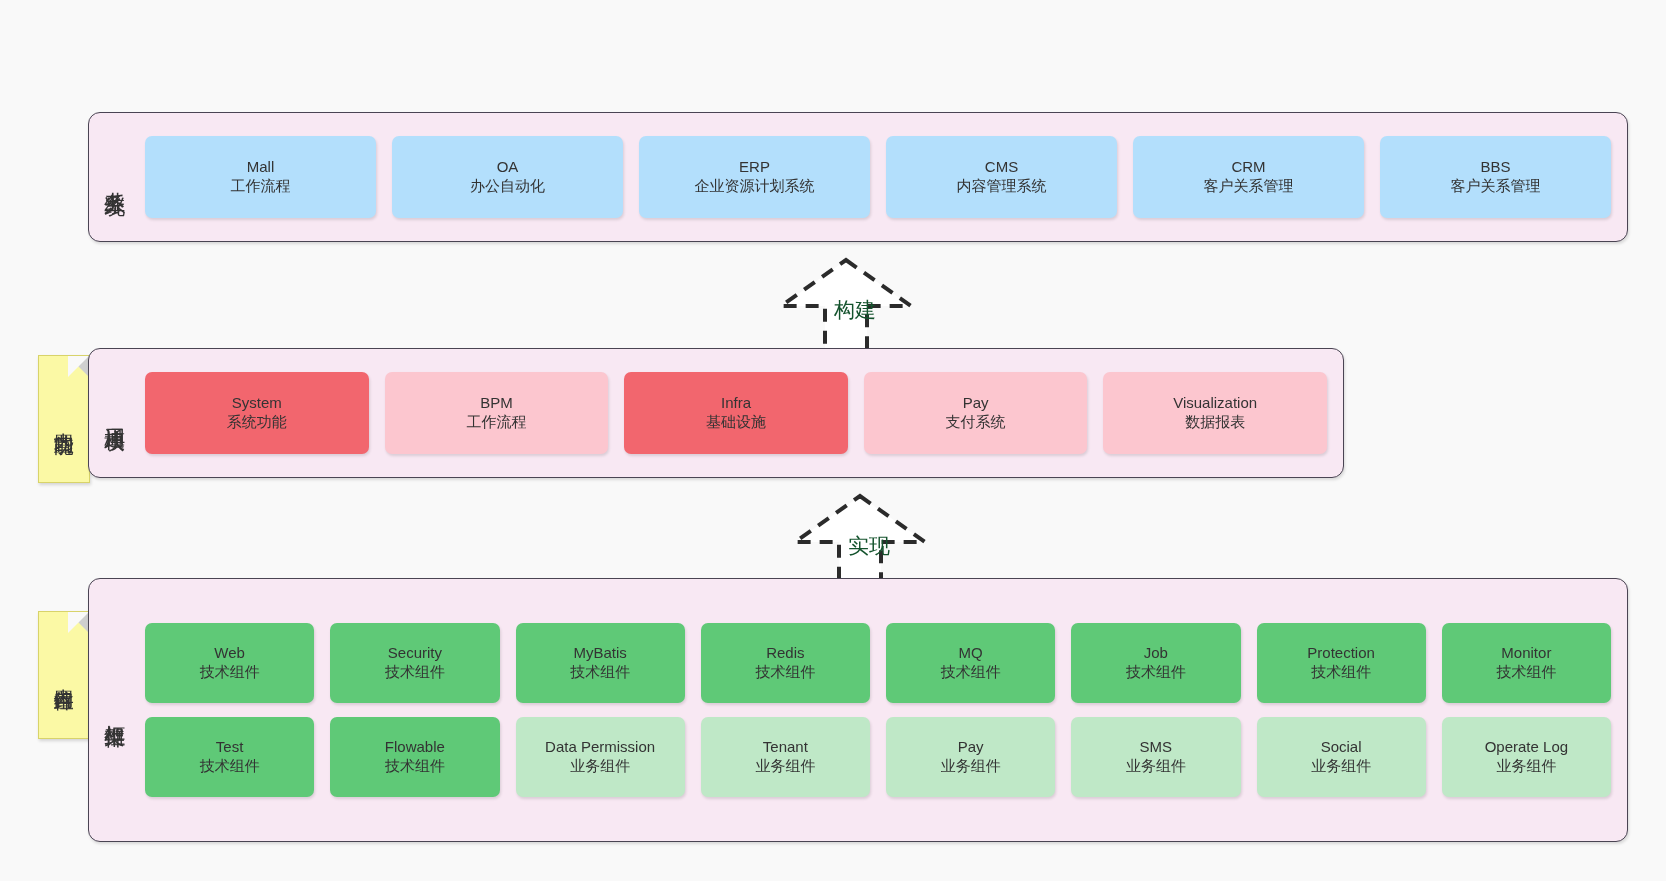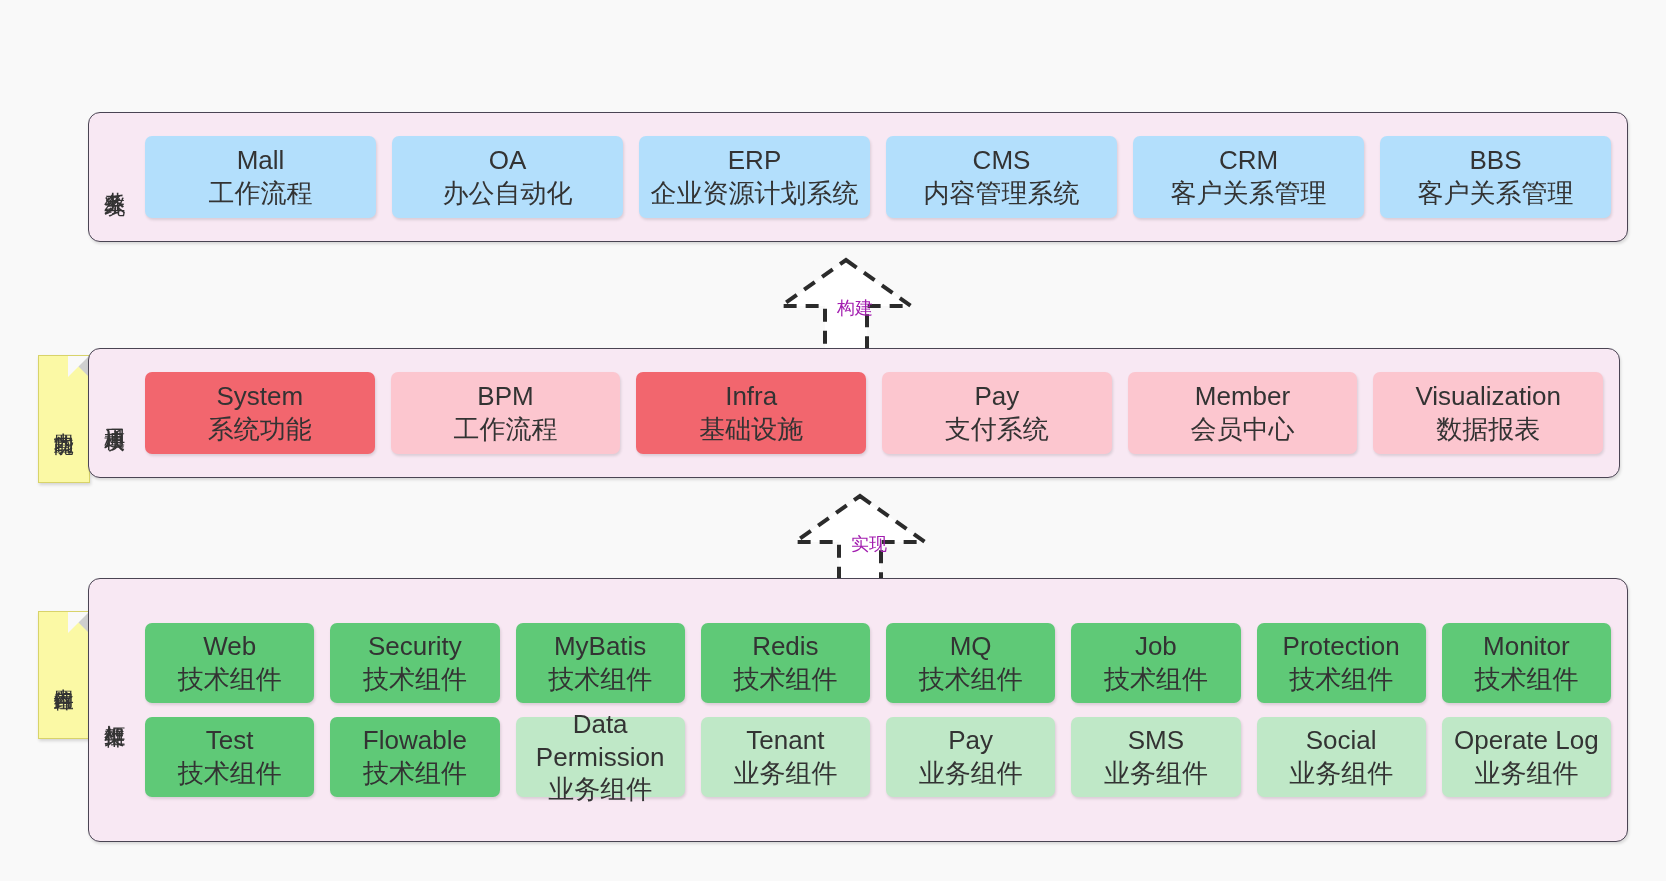--- a/index.html
+++ b/index.html
@@ -64,21 +64,21 @@
 
   
   .box {
     flex: 1 1 0;
     border-radius: 7px;
     display: flex;
     flex-direction: column;
     align-items: center;
     justify-content: center;
     text-align: center;
-    font-size: 26px;
+    font-size: 15px;
     line-height: 1.26;
     color: #333;
     box-shadow: 1px 2px 3px rgba(0,0,0,0.12);
     box-sizing: border-box;
     padding: 4px 6px;
   }
   .box .t-en { display:block; }
   .box .t-cn { display:block; }
 
   .h-biz   { height: 82px; }
@@ -131,22 +131,22 @@
     position: absolute;
     width: 160px;
     height: 96px;
   }
   .connector svg { display:block; width:100%; height:100%; overflow: visible; }
   .connector .conn-label {
     position: absolute;
     left: 50%;
     transform: translateX(-50%);
     top: 40px;
-    font-size: 18px;
-    color: #a21caf;
+    font-size: 21px;
+    color: #14532d;
     background: transparent;
     white-space: nowrap;
     padding-left: 18px;
   }
 </style>
 </head>
 <body>
 
 <div id="canvas">
 
@@ -188,45 +188,41 @@
     </svg>
     <span class="conn-label">构建</span>
   </div>
 
   <div class="sticky" id="sticky-builtin-features" style="left:38px; top:355px; height:128px;">
     <span>内置功能</span>
     <span class="fold"></span>
     <span class="fold-cover"></span>
   </div>
 
-  <div class="layer" id="layer-common-module" style="left:88px; top:348px; width:1532px; height:130px;">
+  <div class="layer" id="layer-common-module" style="left:88px; top:348px; width:1256px; height:130px;">
     <div class="layer-title">通用模块</div>
     <div class="layer-body">
       <div class="row">
         <div class="box h-mod c-red">
           <span class="t-en">System</span>
           <span class="t-cn">系统功能</span>
         </div>
         <div class="box h-mod c-pink">
           <span class="t-en">BPM</span>
           <span class="t-cn">工作流程</span>
         </div>
         <div class="box h-mod c-red">
           <span class="t-en">Infra</span>
           <span class="t-cn">基础设施</span>
         </div>
         <div class="box h-mod c-pink">
           <span class="t-en">Pay</span>
           <span class="t-cn">支付系统</span>
         </div>
         <div class="box h-mod c-pink">
-          <span class="t-en">Member</span>
-          <span class="t-cn">会员中心</span>
-        </div>
-        <div class="box h-mod c-pink">
           <span class="t-en">Visualization</span>
           <span class="t-cn">数据报表</span>
         </div>
       </div>
     </div>
   </div>
 
   <div class="connector" style="left:780px; top:492px;">
     <svg viewBox="0 0 160 96" preserveAspectRatio="none">
       <path d="M 80 4 L 145 50 L 101 50 L 101 96 L 59 96 L 59 50 L 15 50 Z" fill="#ffffff" stroke="#2b2b2b" stroke-width="4" stroke-dasharray="13,9" stroke-linejoin="miter"></path>

